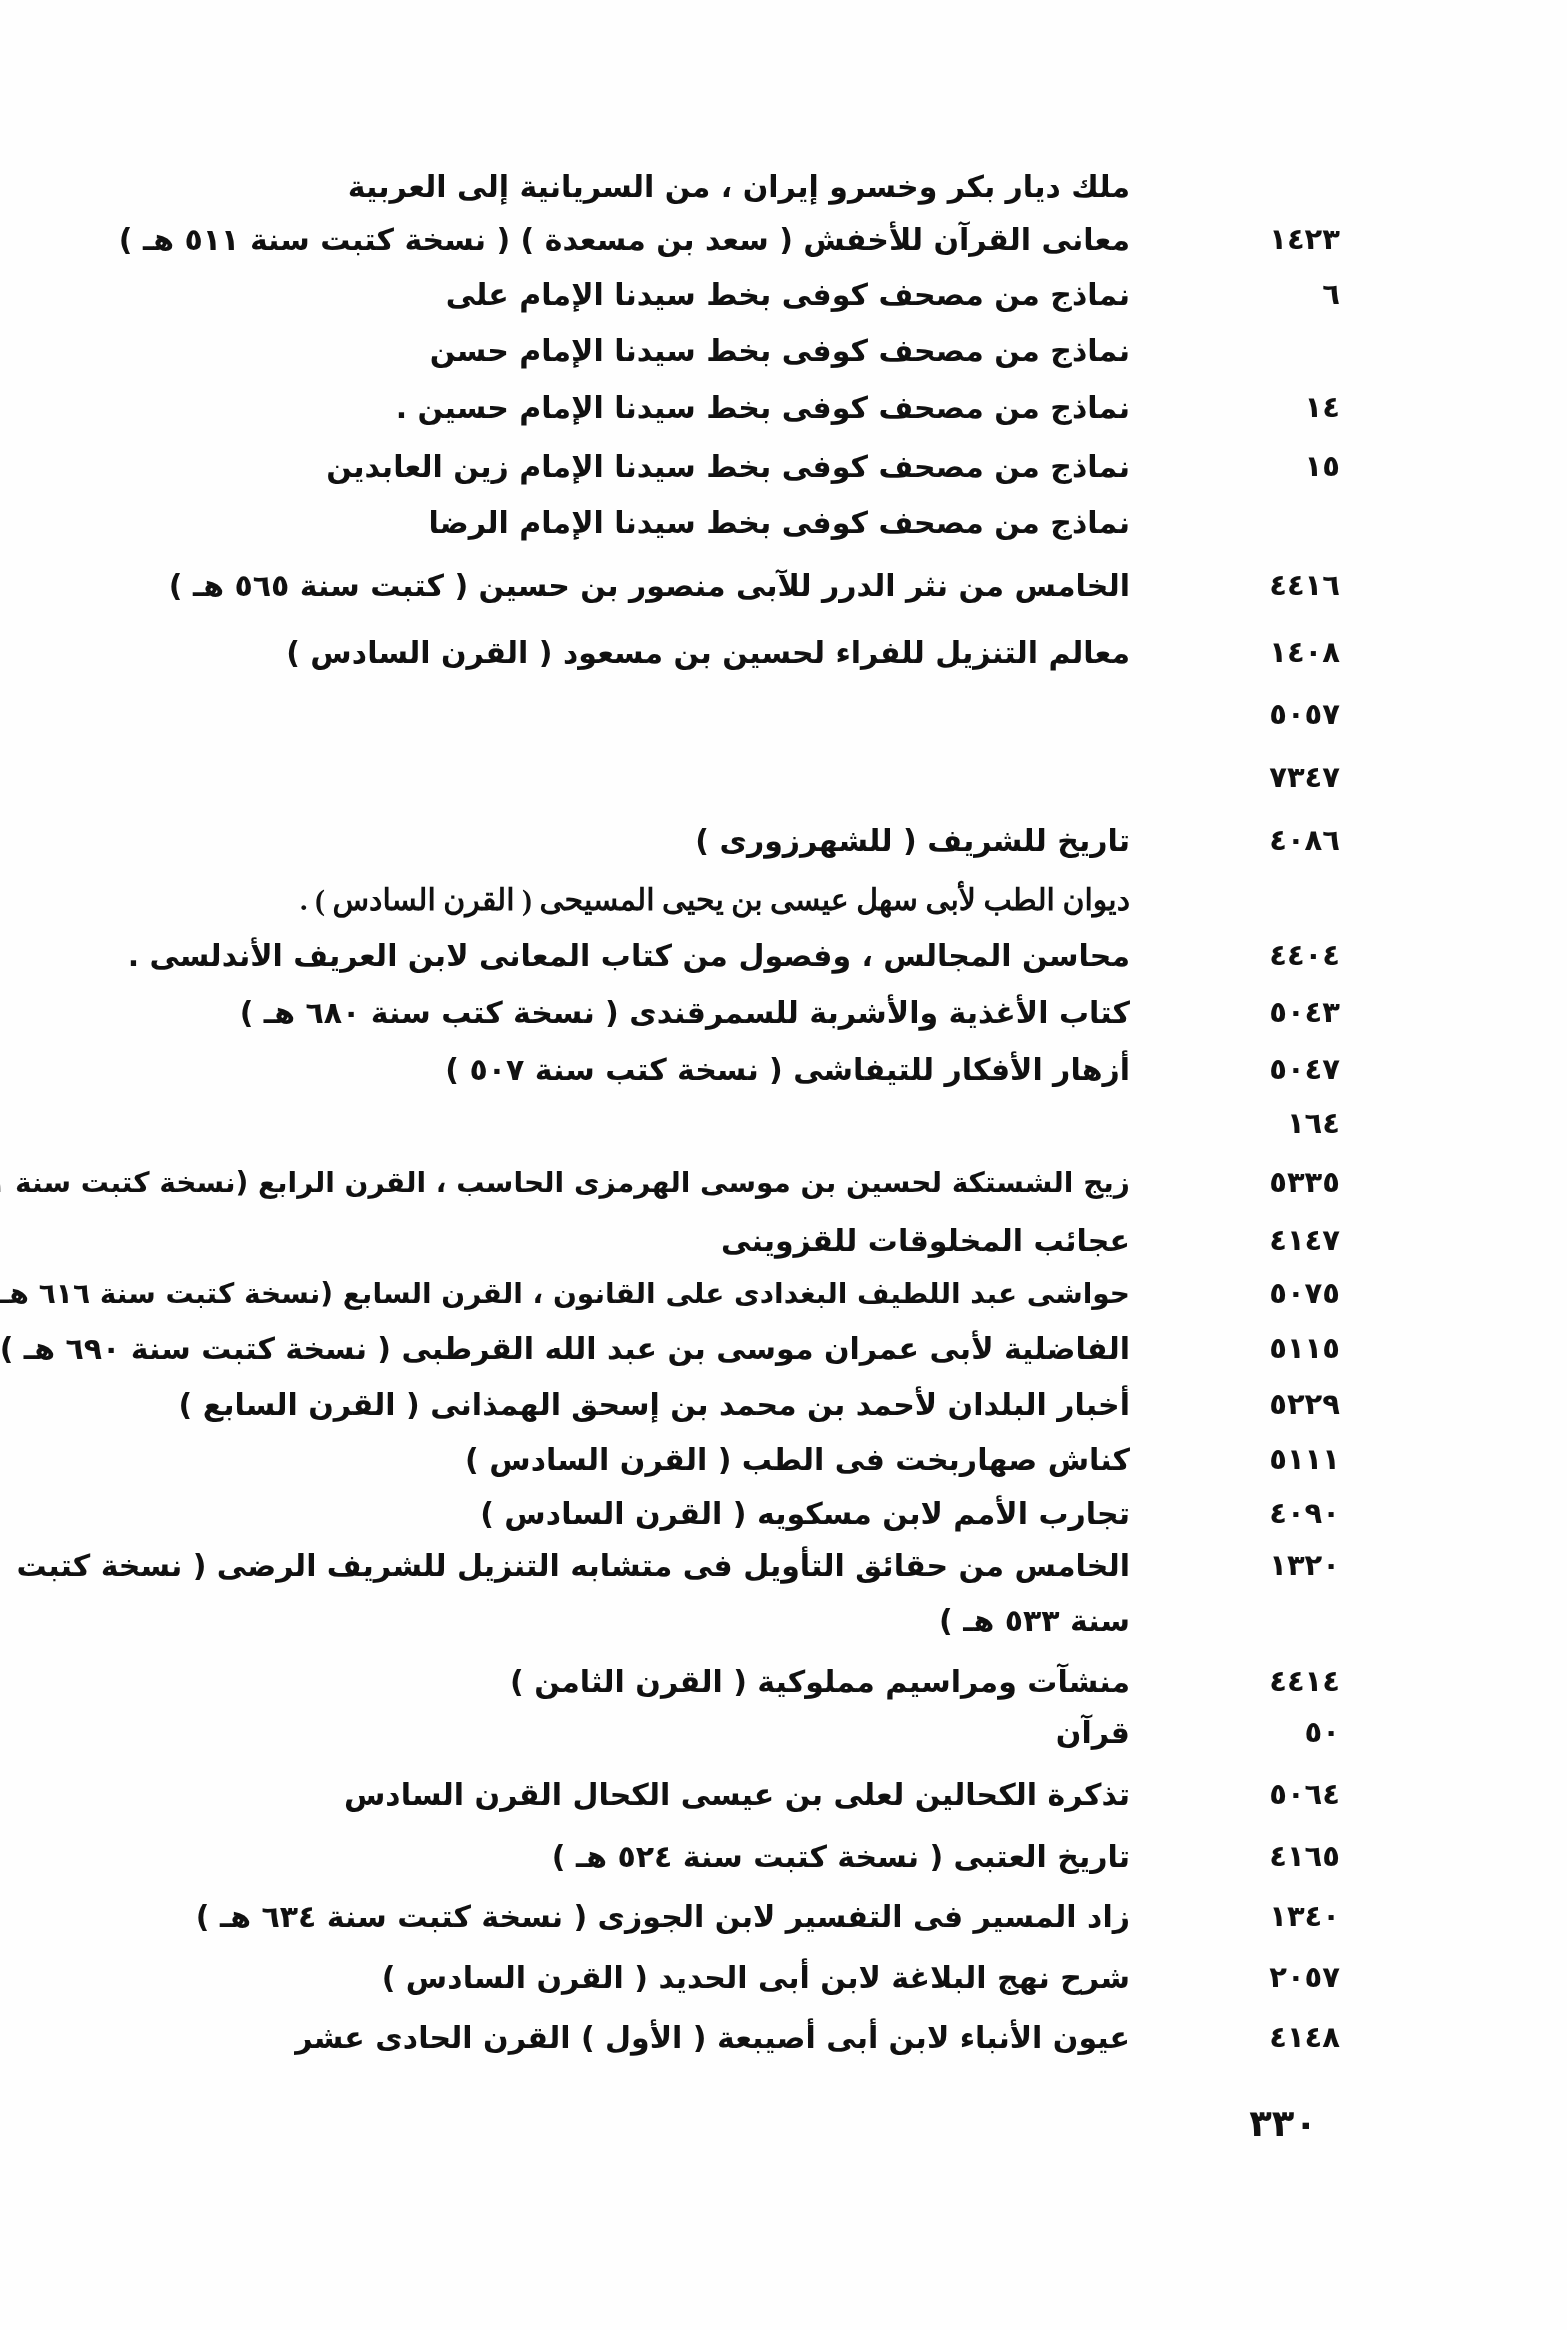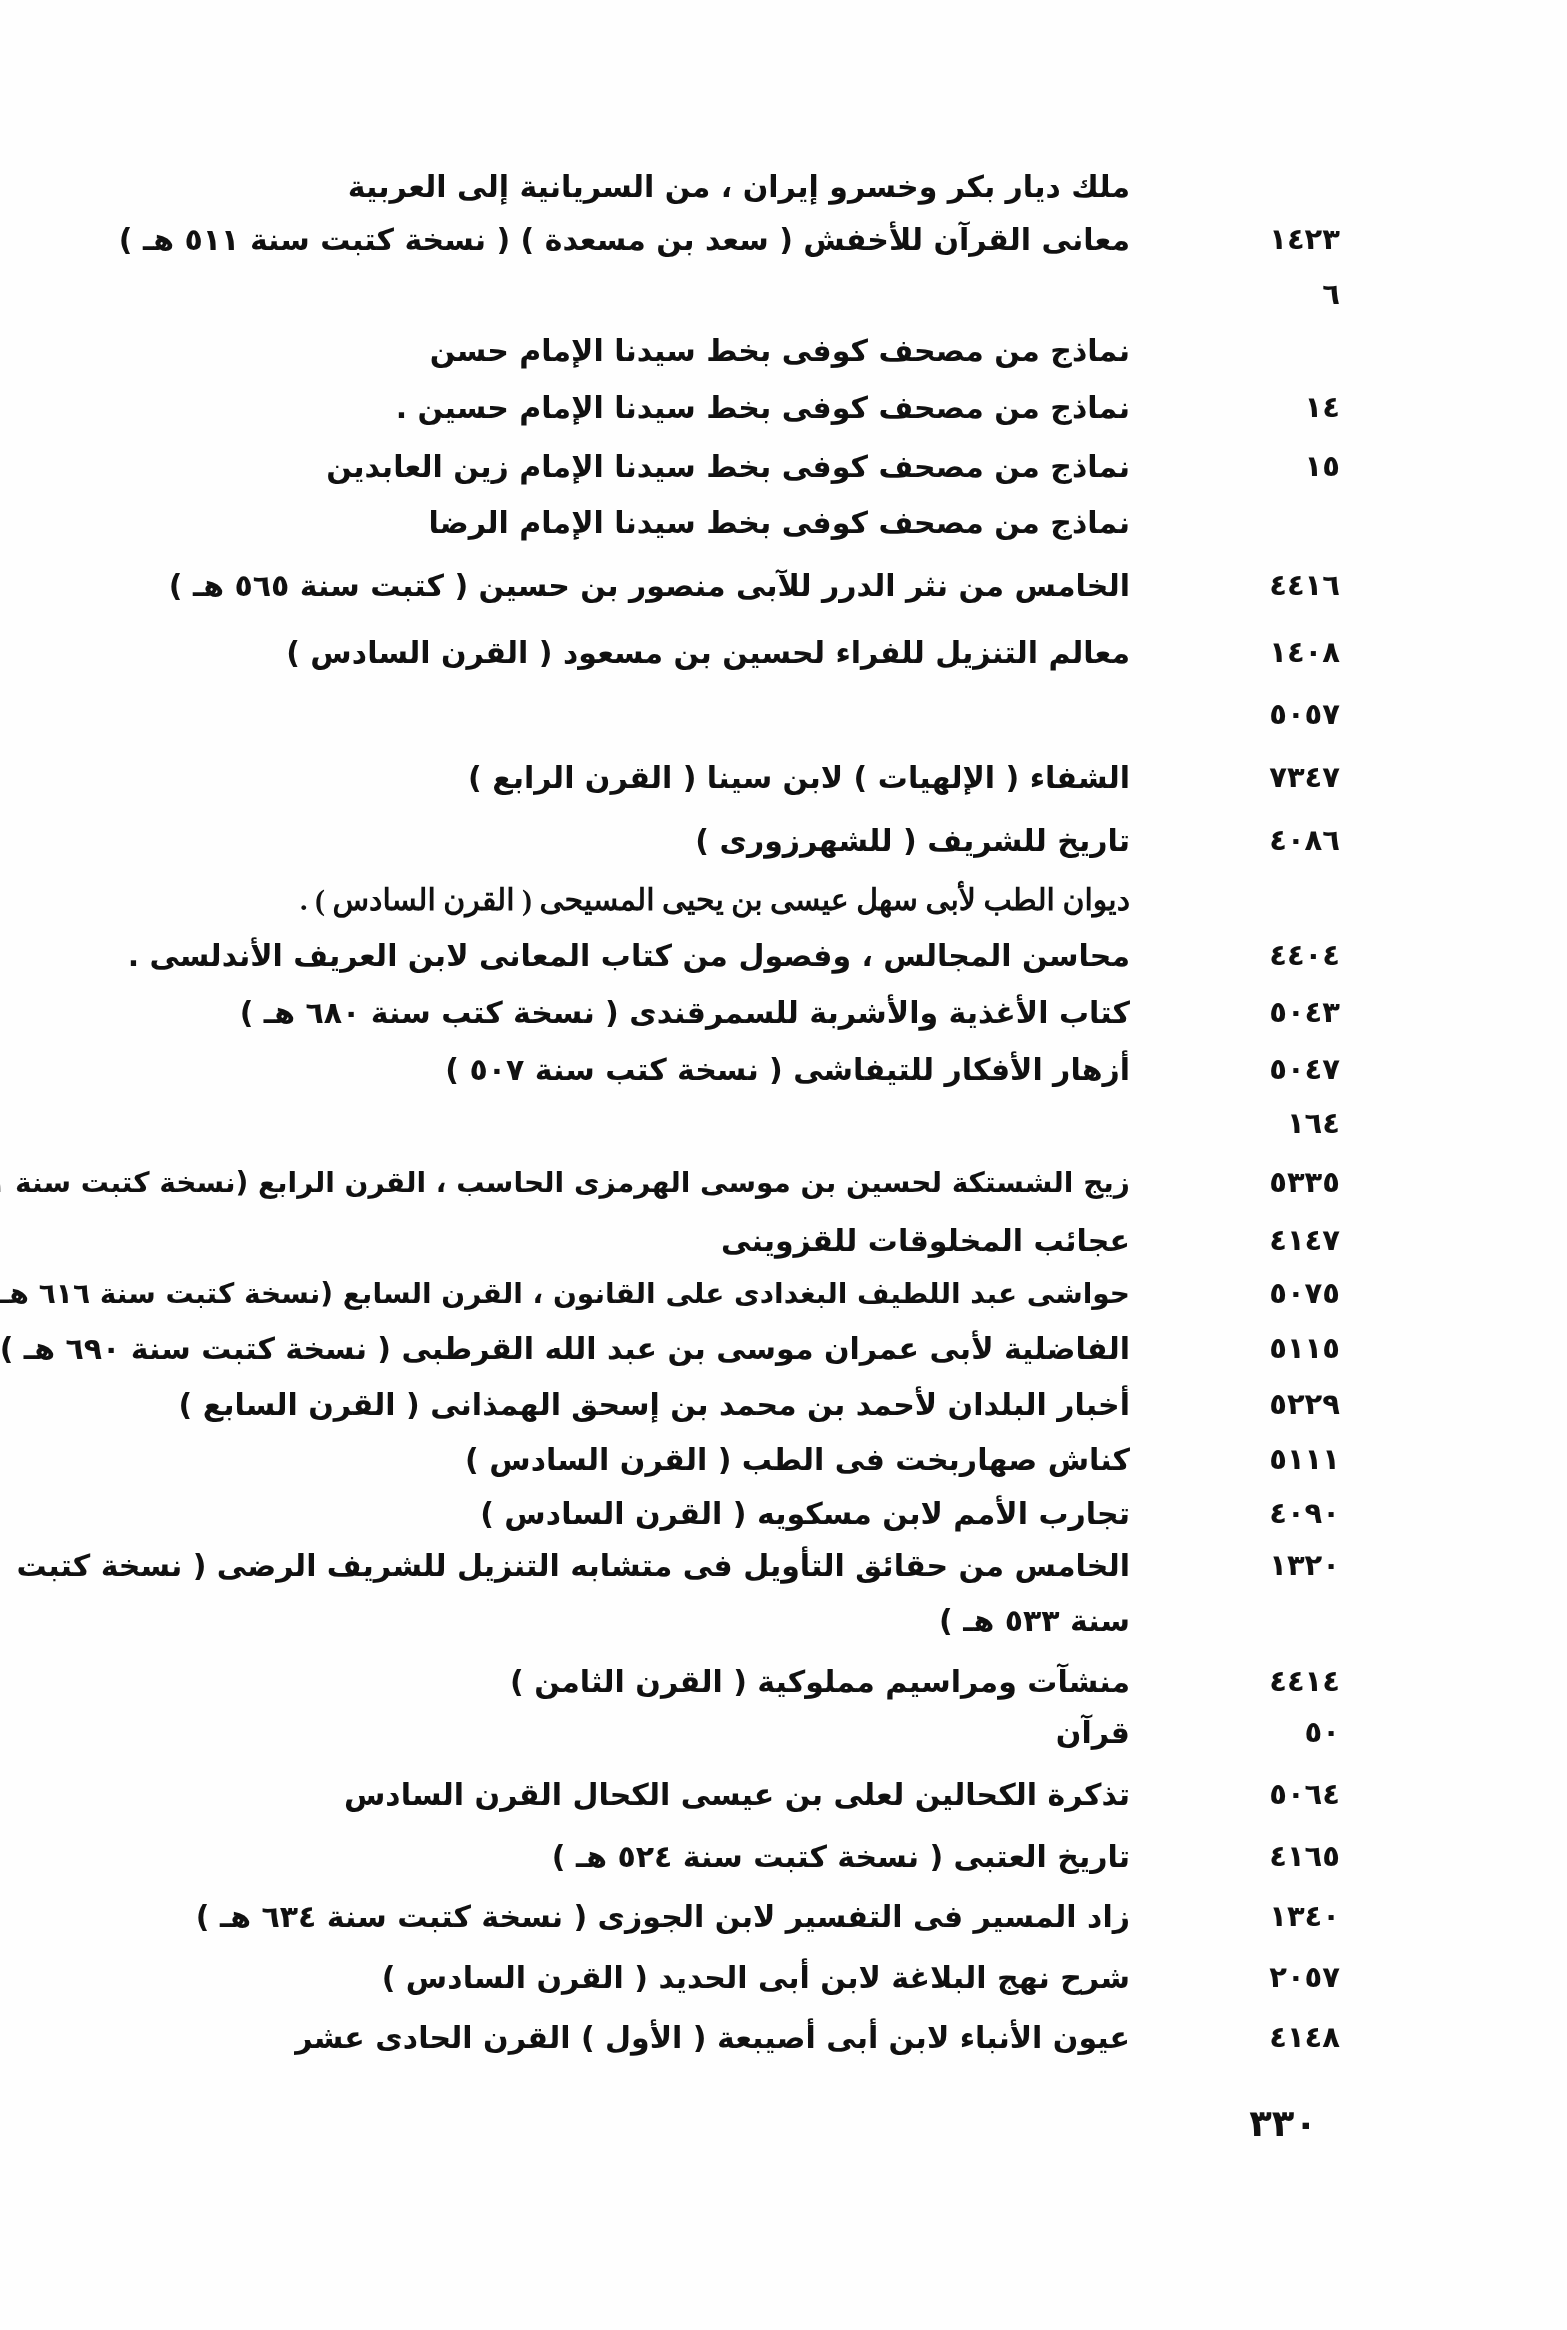--- a/index.html
+++ b/index.html
@@ -22,20 +22,21 @@
       <div class="row" style="top: 161px;">
         <div class="num"></div>
         <div class="txt">ملك ديار بكر وخسرو إيران ، من السريانية إلى العربية</div>
       </div>
       <div class="row" style="top: 214px;">
         <div class="num">١٤٢٣</div>
         <div class="txt">معانى القرآن للأخفش ( سعد بن مسعدة ) ( نسخة كتبت سنة ٥١١ هـ )</div>
       </div>
       <div class="row" style="top: 269px;">
         <div class="num">٦</div>
+        <div class="txt">نماذج من مصحف كوفى بخط سيدنا الإمام على</div>
       </div>
       <div class="row" style="top: 325px;">
         <div class="num"></div>
         <div class="txt">نماذج من مصحف كوفى بخط سيدنا الإمام حسن</div>
       </div>
       <div class="row" style="top: 382px;">
         <div class="num">١٤</div>
         <div class="txt">نماذج من مصحف كوفى بخط سيدنا الإمام حسين .</div>
       </div>
       <div class="row" style="top: 441px;">
@@ -52,21 +53,20 @@
       </div>
       <div class="row" style="top: 627px;">
         <div class="num">١٤٠٨</div>
         <div class="txt">معالم التنزيل للفراء لحسين بن مسعود ( القرن السادس )</div>
       </div>
       <div class="row" style="top: 689px;">
         <div class="num">٥٠٥٧</div>
       </div>
       <div class="row" style="top: 752px;">
         <div class="num">٧٣٤٧</div>
-        <div class="txt">الشفاء ( الإلهيات ) لابن سينا ( القرن الرابع )</div>
       </div>
       <div class="row" style="top: 815px;">
         <div class="num">٤٠٨٦</div>
         <div class="txt">تاريخ للشريف ( للشهرزورى )</div>
       </div>
       <div class="row" style="top: 874px; font-family: Liberation Serif, serif;">
         <div class="num"></div>
         <div class="txt">ديوان الطب لأبى سهل عيسى بن يحيى المسيحى ( القرن السادس ) .</div>
       </div>
       <div class="row" style="top: 930px;">

